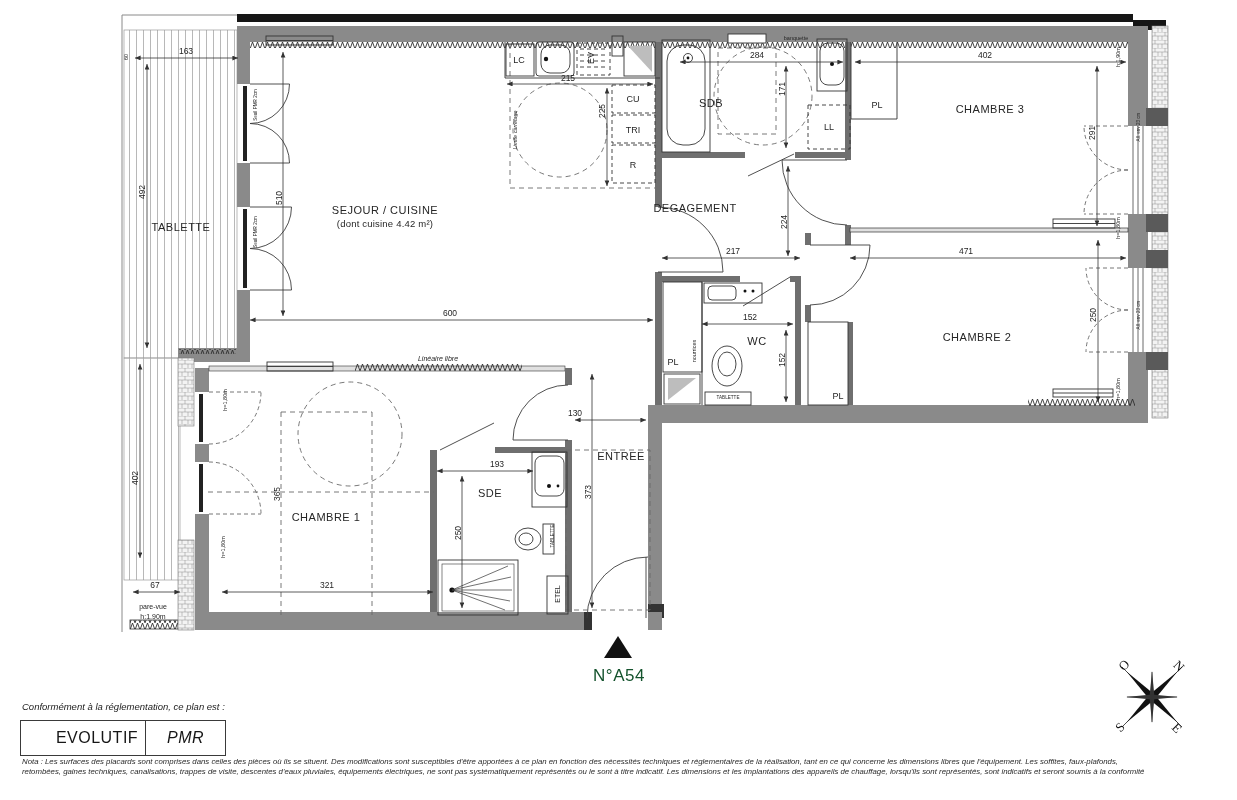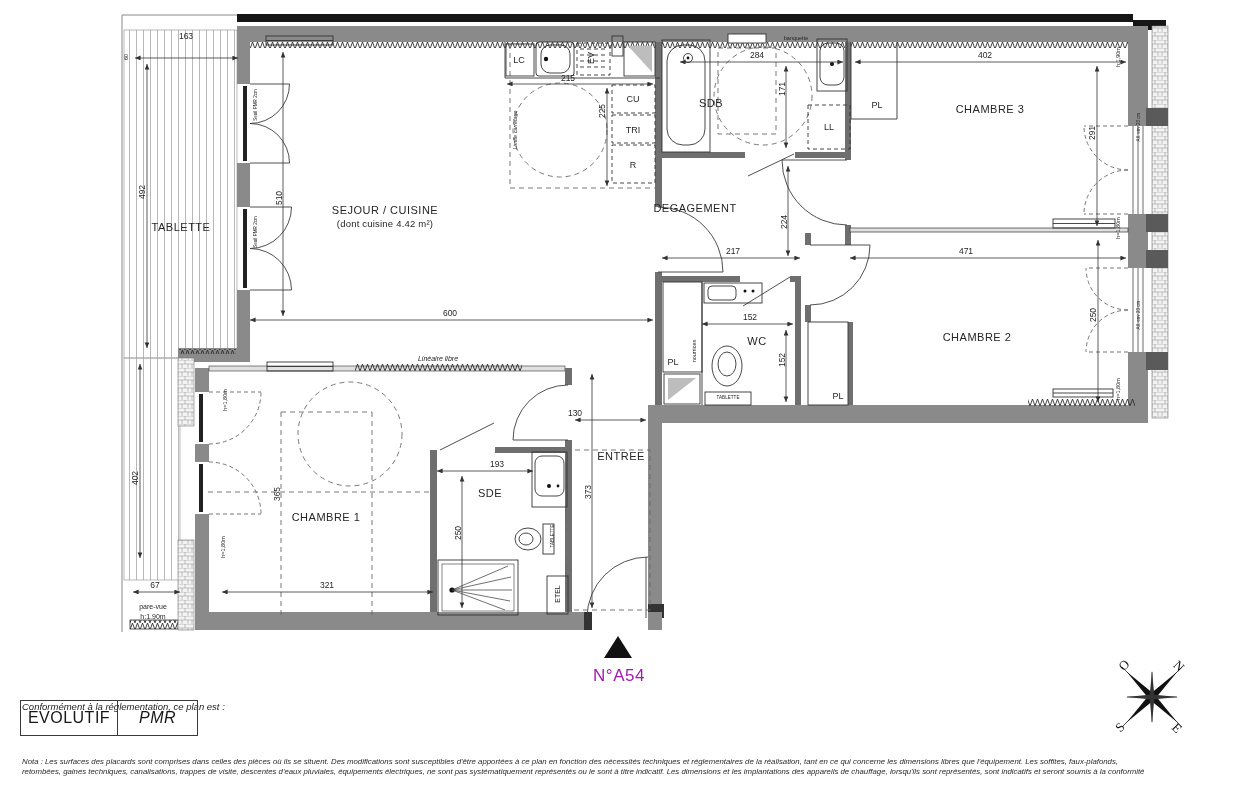--- a/index.html
+++ b/index.html
@@ -9,27 +9,27 @@
   .lbl{position:absolute;transform:translate(-50%,-50%);white-space:nowrap;color:#262626;line-height:1;}
   .v{transform:translate(-50%,-50%) rotate(-90deg);}
   .room{font-size:11px;letter-spacing:.5px;}
   .roomsub{font-size:9.5px;letter-spacing:.2px;}
   .dim{font-size:8.5px;}
   .fix{font-size:9px;}
   .small{font-size:7px;}
   .tiny{font-size:5.5px;}
   .micro{font-size:4.6px;}
   .it{font-style:italic;}
-  .unit{font-size:17px;letter-spacing:.5px;color:#a21caf;}
+  .unit{font-size:17px;letter-spacing:.5px;color:#14532d;}
   .cmp{font-family:"Liberation Serif",serif;font-size:13px;color:#111;}
   .r45{transform:translate(-50%,-50%) rotate(45deg);}
   .rm45{transform:translate(-50%,-50%) rotate(-45deg);}
   .tl{position:absolute;white-space:nowrap;}
   #conformity{left:22px;top:701px;font-size:9.5px;font-style:italic;color:#222;}
-  #legend-box{position:absolute;left:20px;top:700px;width:176px;height:34px;border:1.6px solid #3a3a3a;display:flex;}
+  #legend-box{position:absolute;left:20px;top:720px;width:176px;height:34px;border:1.6px solid #3a3a3a;display:flex;padding-left:28px;}
   #legend-box .cell{display:flex;align-items:center;justify-content:center;font-size:16px;color:#161616;letter-spacing:.5px;}
   #cell-evolutif{width:96px;border-right:1.6px solid #3a3a3a;}
   #cell-pmr{flex:1;font-style:italic;}
   .nota{left:22px;font-size:7.8px;font-style:italic;color:#2a2a2a;}
 </style>
 </head>
 <body>
 
 <div id="stage">
 
@@ -308,21 +308,21 @@
 <span class="lbl tiny v" style="left:226px;top:400px">h=1,80m</span>
 <span class="lbl tiny v" style="left:224px;top:547px">h=1,80m</span>
 <span class="lbl tiny v" style="left:1119px;top:228px">h=1,80m</span>
 <span class="lbl tiny v" style="left:1119px;top:389px">h=1,80m</span>
 <span class="lbl tiny v" style="left:1119px;top:57px">h:1,90m</span>
 <span class="lbl micro v" style="left:1139px;top:127px">All. env 23 cm</span>
 <span class="lbl micro v" style="left:1139px;top:315px">All. env 23 cm</span>
 <span class="lbl micro v" style="left:256px;top:105px">Seuil PMR 2cm</span>
 <span class="lbl micro v" style="left:256px;top:232px">Seuil PMR 2cm</span>
 
-<span class="lbl dim" style="left:186px;top:36px">163</span>
+<span class="lbl dim" style="left:186px;top:51px">163</span>
 <span class="lbl tiny v" style="left:127px;top:57px">60</span>
 <span class="lbl dim v" style="left:142px;top:192px">492</span>
 <span class="lbl dim v" style="left:279px;top:198px">510</span>
 <span class="lbl dim" style="left:450px;top:313px">600</span>
 <span class="lbl dim" style="left:568px;top:78px">215</span>
 <span class="lbl dim v" style="left:602px;top:111px">225</span>
 <span class="lbl dim" style="left:757px;top:55px">284</span>
 <span class="lbl dim v" style="left:782px;top:89px">171</span>
 <span class="lbl dim" style="left:985px;top:55px">402</span>
 <span class="lbl dim v" style="left:1092px;top:133px">291</span>

